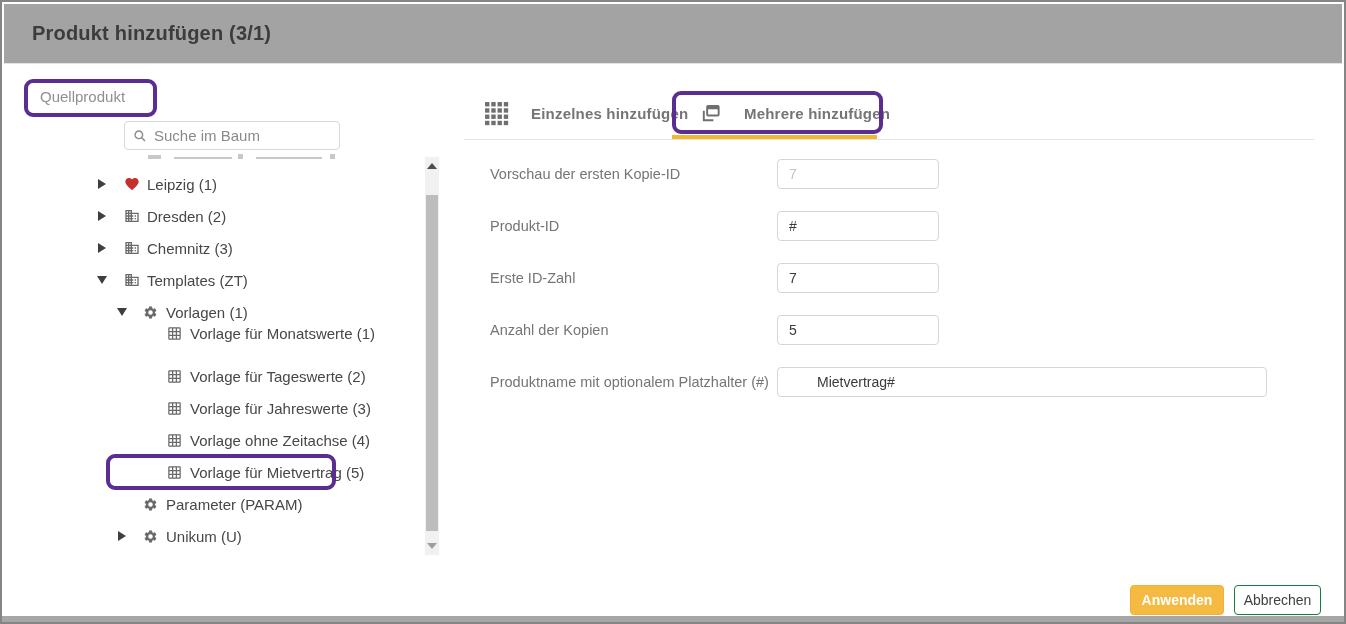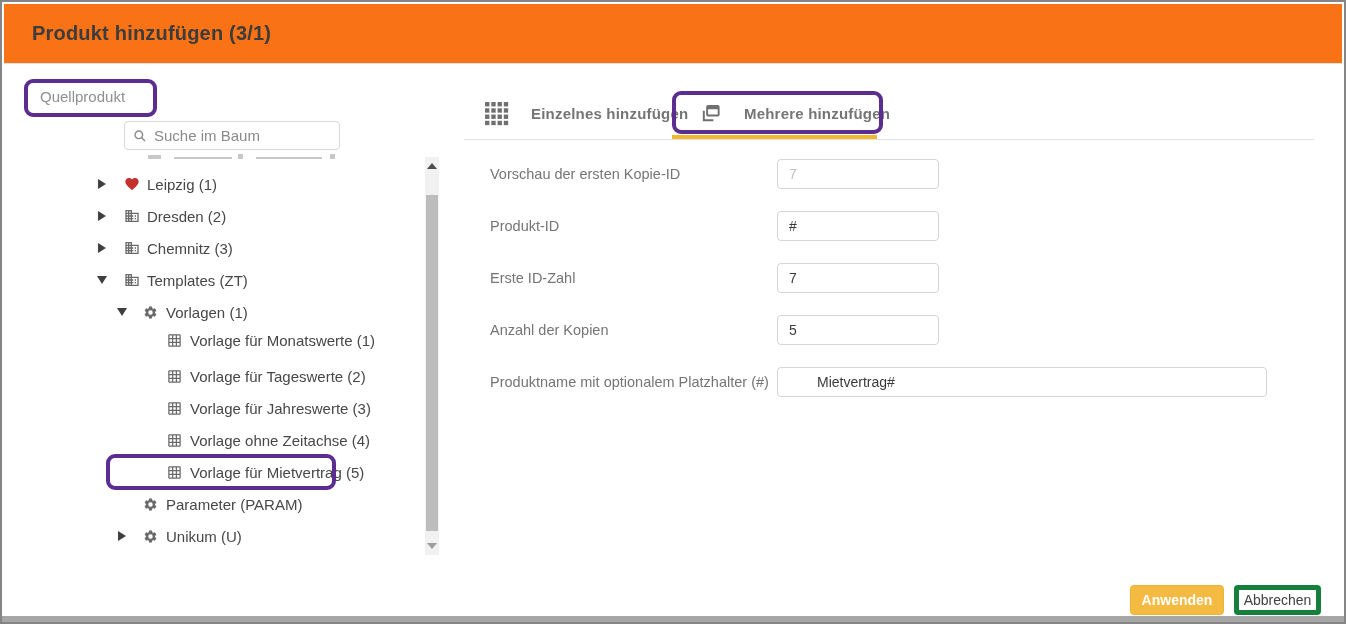--- a/index.html
+++ b/index.html
@@ -2,21 +2,21 @@
 <html><head>
 <meta charset="utf-8">
 <style>
   * { box-sizing: border-box; margin: 0; padding: 0; }
   html,body { width:1346px; height:624px; }
   body { font-family:"Liberation Sans", sans-serif; background:#fff; position:relative; overflow:hidden; }
   .frame { position:absolute; inset:0; border:2px solid #858585; background:#fff; }
   .bottom-bar { position:absolute; left:0; right:0; bottom:0; height:6px; background:#a6a6a6; }
 
   
-  .header { position:absolute; top:2px; left:2px; right:2px; height:60px; background:#f97316; border-bottom:1px solid #e4e4e4; display:flex; align-items:center; }
+  .header { position:absolute; top:2px; left:2px; right:2px; height:60px; background:#a3a3a3; border-bottom:1px solid #e4e4e4; display:flex; align-items:center; }
   .title { margin-left:28px; font-size:20px; font-weight:700; color:#3c3c3c; letter-spacing:.2px; }
 
   
   .ann { position:absolute; border:4px solid #5c2d91; border-radius:9px; pointer-events:none; }
 
   
   .panel-label { position:absolute; left:38px; top:86px; font-size:15px; color:#8f8f8f; }
   .search-box { position:absolute; left:122px; top:119px; width:216px; height:29px; border:1px solid #d8d8d8; border-radius:4px; background:#fff; display:flex; align-items:center; padding:0 8px; }
   .search-box svg { flex:0 0 auto; margin-right:7px; }
   .search-box input { border:none; outline:none; width:100%; font-size:15px; color:#444; font-family:inherit; background:transparent; }
@@ -53,21 +53,21 @@
   .tab-divider { position:absolute; left:462px; top:137px; width:850px; height:1px; background:#e3e3e3; }
   .flabel { position:absolute; left:488px; font-size:14.5px; color:#757575; line-height:30px; }
   .inp { position:absolute; left:775px; height:30px; border:1px solid #d6d6d6; border-radius:4px; padding:0 11px; font-size:14px; color:#3a3a3a; font-family:inherit; outline:none; background:#fff; }
   .inp.small { width:162px; }
   .inp.large { width:490px; }
   .inp[disabled] { color:#c2c2c2; background:#fff; }
 
   
   .btn { position:absolute; top:583px; height:30px; border-radius:4px; font-size:14px; font-family:inherit; cursor:pointer; }
   .btn-apply { left:1128px; width:94px; background:#f5ba42; border:1px solid #f0b232; color:#fff; font-weight:700; }
-  .btn-cancel { left:1232px; width:87px; background:#fff; border:5px solid #15803d; color:#414141; }
+  .btn-cancel { left:1232px; width:87px; background:#fff; border:1px solid #15803d; color:#414141; }
 </style>
 </head>
 <body>
 
 <div class="frame">
 
   <div class="header">
     <div class="title">Produkt hinzufügen (3/1)</div>
   </div>
 
@@ -145,21 +145,21 @@
           <span class="caret-d"></span>
         </span>
       <span class="ticon">
         <svg width="15" height="15" viewBox="0 0 24 24">
             <path fill="#6a6a6a" d="M19.14 12.94c.04-.3.06-.61.06-.94 0-.32-.02-.64-.07-.94l2.03-1.58a.49.49 0 0 0 .12-.61l-1.92-3.32a.49.49 0 0 0-.59-.22l-2.39.96c-.5-.38-1.03-.7-1.62-.94l-.36-2.54a.48.48 0 0 0-.48-.41h-3.84c-.24 0-.43.17-.47.41l-.36 2.54c-.59.24-1.13.57-1.62.94l-2.39-.96a.49.49 0 0 0-.59.22L2.74 8.87a.48.48 0 0 0 .12.61l2.03 1.58c-.05.3-.09.63-.09.94s.02.64.07.94l-2.03 1.58a.49.49 0 0 0-.12.61l1.92 3.32c.12.22.37.29.59.22l2.39-.96c.5.38 1.03.7 1.62.94l.36 2.54c.05.24.24.41.48.41h3.84c.24 0 .44-.17.47-.41l.36-2.54c.59-.24 1.13-.56 1.62-.94l2.39.96c.22.08.47 0 .59-.22l1.92-3.32a.49.49 0 0 0-.12-.61l-2.01-1.58zM12 15.6A3.6 3.6 0 1 1 12 8.4a3.6 3.6 0 0 1 0 7.2z"></path>
           </svg>
       </span>
       <span class="tlabel">Vorlagen (1)</span>
     </div>
 
-    <div class="trow lvl3" style="top:172px;">
+    <div class="trow lvl3" style="top:165px;">
       <span class="ticon">
         <svg width="15" height="15" viewBox="0 0 24 24">
             <path fill="#6a6a6a" d="M20 2H4c-1.1 0-2 .9-2 2v16c0 1.1.9 2 2 2h16c1.1 0 2-.9 2-2V4c0-1.1-.9-2-2-2zM8 20H4v-4h4v4zm0-6H4v-4h4v4zm0-6H4V4h4v4zm6 12h-4v-4h4v4zm0-6h-4v-4h4v4zm0-6h-4V4h4v4zm6 12h-4v-4h4v4zm0-6h-4v-4h4v4zm0-6h-4V4h4v4z"></path>
           </svg>
       </span>
       <span class="tlabel">Vorlage für Monatswerte (1)</span>
     </div>
 
     <div class="trow lvl3" style="top:208px;">
       <span class="ticon">

